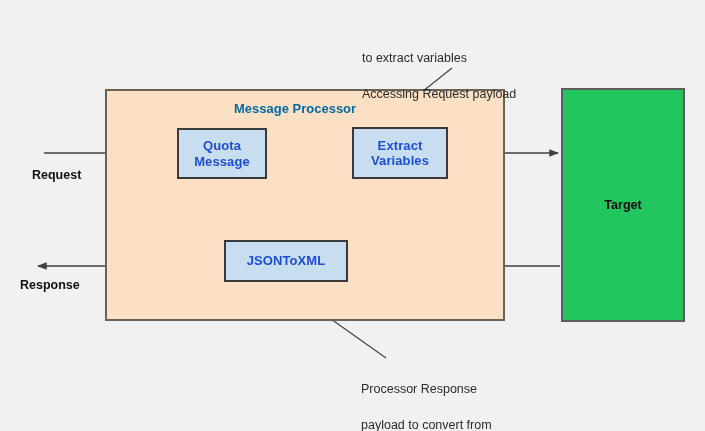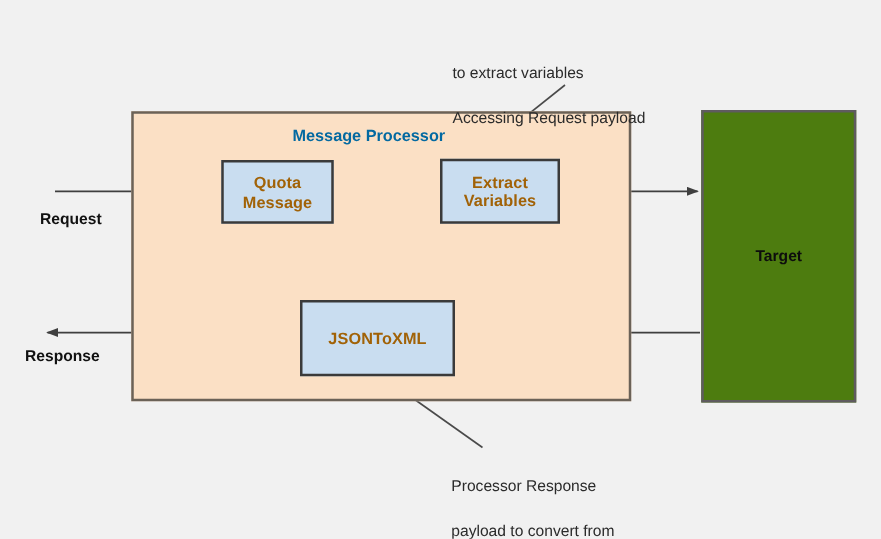--- a/index.html
+++ b/index.html
@@ -33,32 +33,32 @@
     align-items: center;
     justify-content: center;
     text-align: center;
   }
   .container-box {
     background: #fbe0c5;
     border: 2px solid #6b6257;
     display: block;
   }
   .target-box {
-    background: #4d7c0f;
+    background: #22c55e;
     border: 2px solid #5f5b5f;
     text-align: center;
   }
   .policy-box {
     background: #c9ddf0;
     border: 2px solid #3a3a3a;
   }
   .policy-label {
     font-size: 13px;
     font-weight: bold;
-    color: #a16207;
+    color: #1d4ed8;
     line-height: 1.18;
     letter-spacing: 0.1px;
   }
   .target-label {
     font-size: 12.5px;
     font-weight: bold;
     color: #0d0d0d;
   }
   .section-title {
     position: absolute;
@@ -121,21 +121,21 @@
     </div>
   </div>
 
   <div class="node policy-box" style="left:352px; top:127px; width:96px; height:52px;">
     <div class="policy-label">
       <div>Extract</div>
       <div>Variables</div>
     </div>
   </div>
 
-  <div class="node policy-box" style="left:240px; top:240px; width:124px; height:61px;justify-content:center;">
+  <div class="node policy-box" style="left:224px; top:240px; width:124px; height:42px;justify-content:center;">
     <div class="policy-label">JSONToXML</div>
   </div>
 
   <div class="node target-box" style="left:561px; top:88px; width:124px; height:234px;">
     <div class="target-label">Target</div>
   </div>
 
   <div class="flow-label" style="left:32px; top:126px;">Request</div>
 
   <div class="flow-label" style="left:20px; top:236px;">Response</div>

